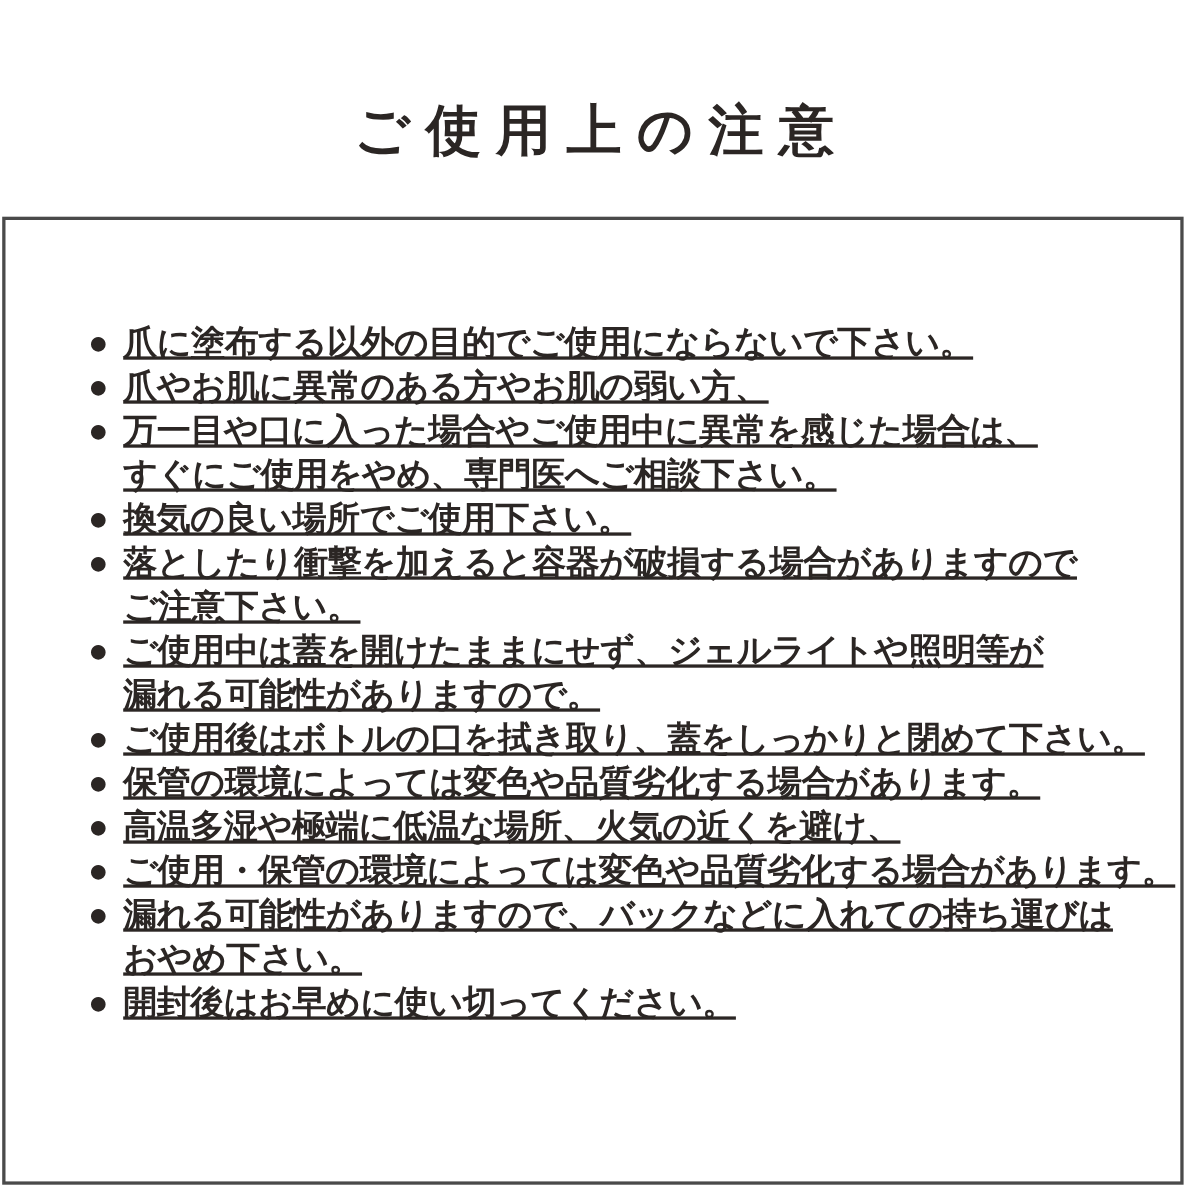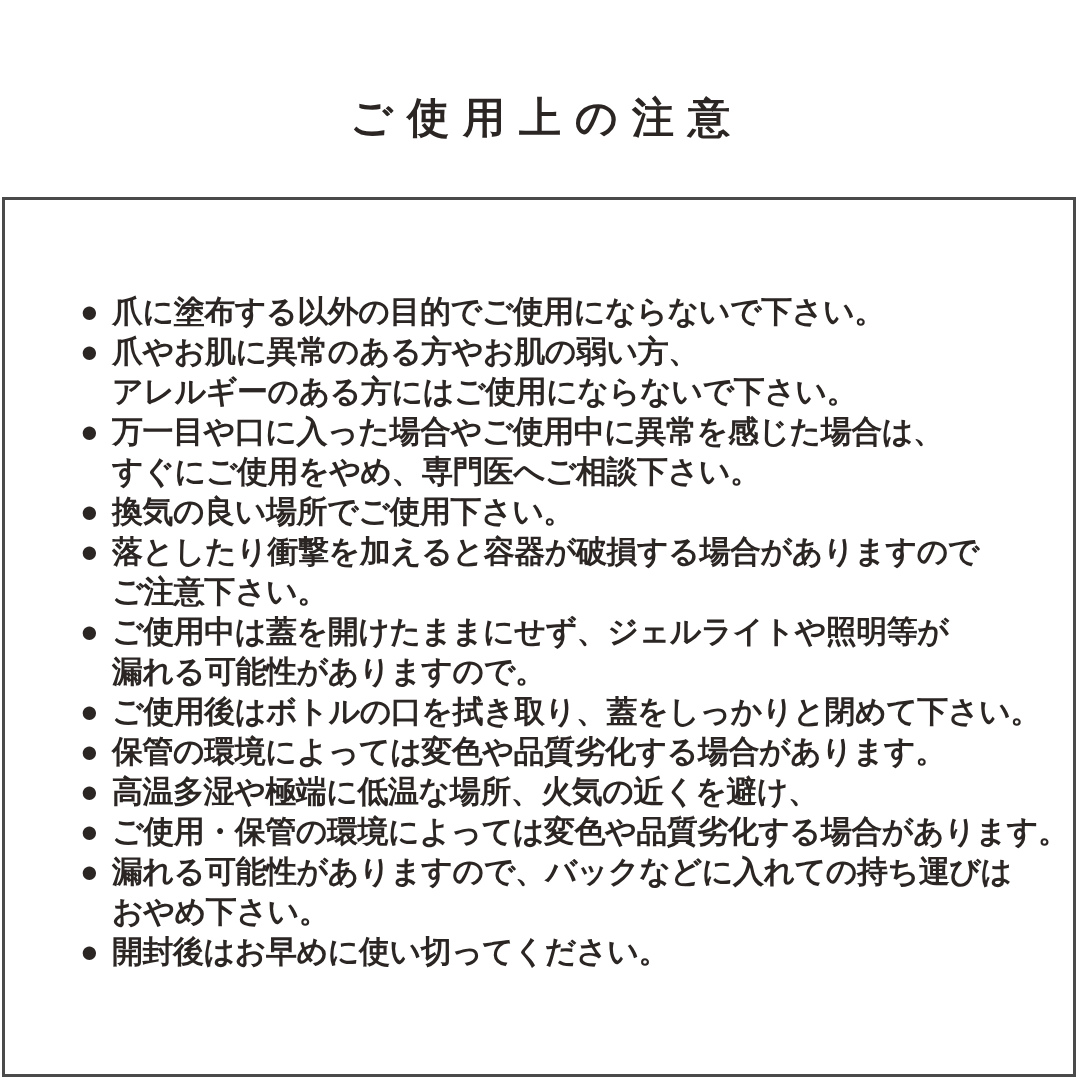--- a/index.html
+++ b/index.html
@@ -15,21 +15,21 @@
     color:var(--text-color);
     font-family:"Liberation Sans","DejaVu Sans",sans-serif;
     overflow:hidden;
   }
   .page-title{
     position:absolute;
     top:86px;
     left:0;
     width:1080px;
     text-align:center;
-    font-size:42px;
+    font-size:50px;
     font-weight:700;
     letter-spacing:14px;
     padding-left:14px; 
     color:var(--text-color);
     line-height:64px;
   }
   .caution-box{
     position:absolute;
     left:2px;
     top:197px;
@@ -52,36 +52,37 @@
   }
   .note .bullet{
     flex:0 0 auto;
     width:32px;
     font-size:31px;
     line-height:40px;
   }
   .note .text{
     flex:1 1 auto;
     white-space:nowrap;
+    text-decoration:underline;
   }
 </style>
 </head>
 <body>
 
 <h1 class="page-title">ご使用上の注意</h1>
 
 <div class="caution-box">
   <div class="notes">
       <div class="note">
         <span class="bullet">●</span>
         <span class="text"><span>爪に塗布する以外の目的でご使用にならないで下さい。</span></span>
       </div>
       <div class="note">
         <span class="bullet">●</span>
-        <span class="text"><span>爪やお肌に異常のある方やお肌の弱い方、</span><br><span>アレルギーのある方にはご使用にならないで下さい。</span></span>
+        <span class="text"><span>爪やお肌に異常のある方やお肌の弱い方、</span><br></span>
       </div>
       <div class="note">
         <span class="bullet">●</span>
         <span class="text"><span>万一目や口に入った場合やご使用中に異常を感じた場合は、</span><br><span>すぐにご使用をやめ、専門医へご相談下さい。</span></span>
       </div>
       <div class="note">
         <span class="bullet">●</span>
         <span class="text"><span>換気の良い場所でご使用下さい。</span></span>
       </div>
       <div class="note">

